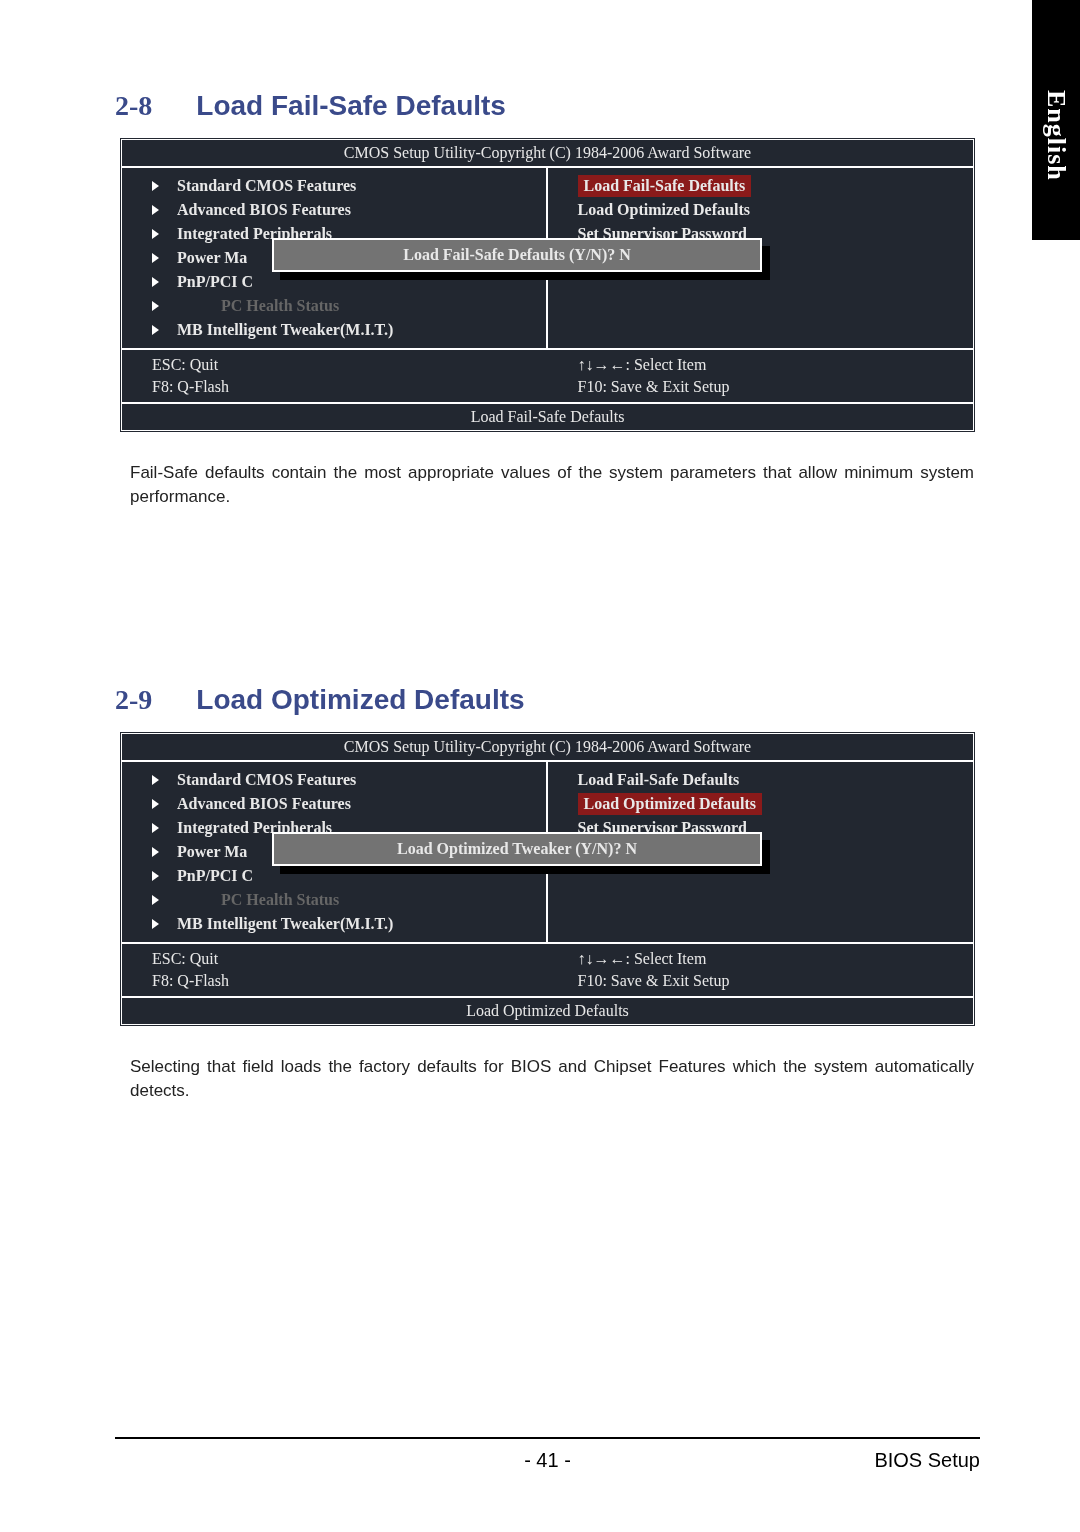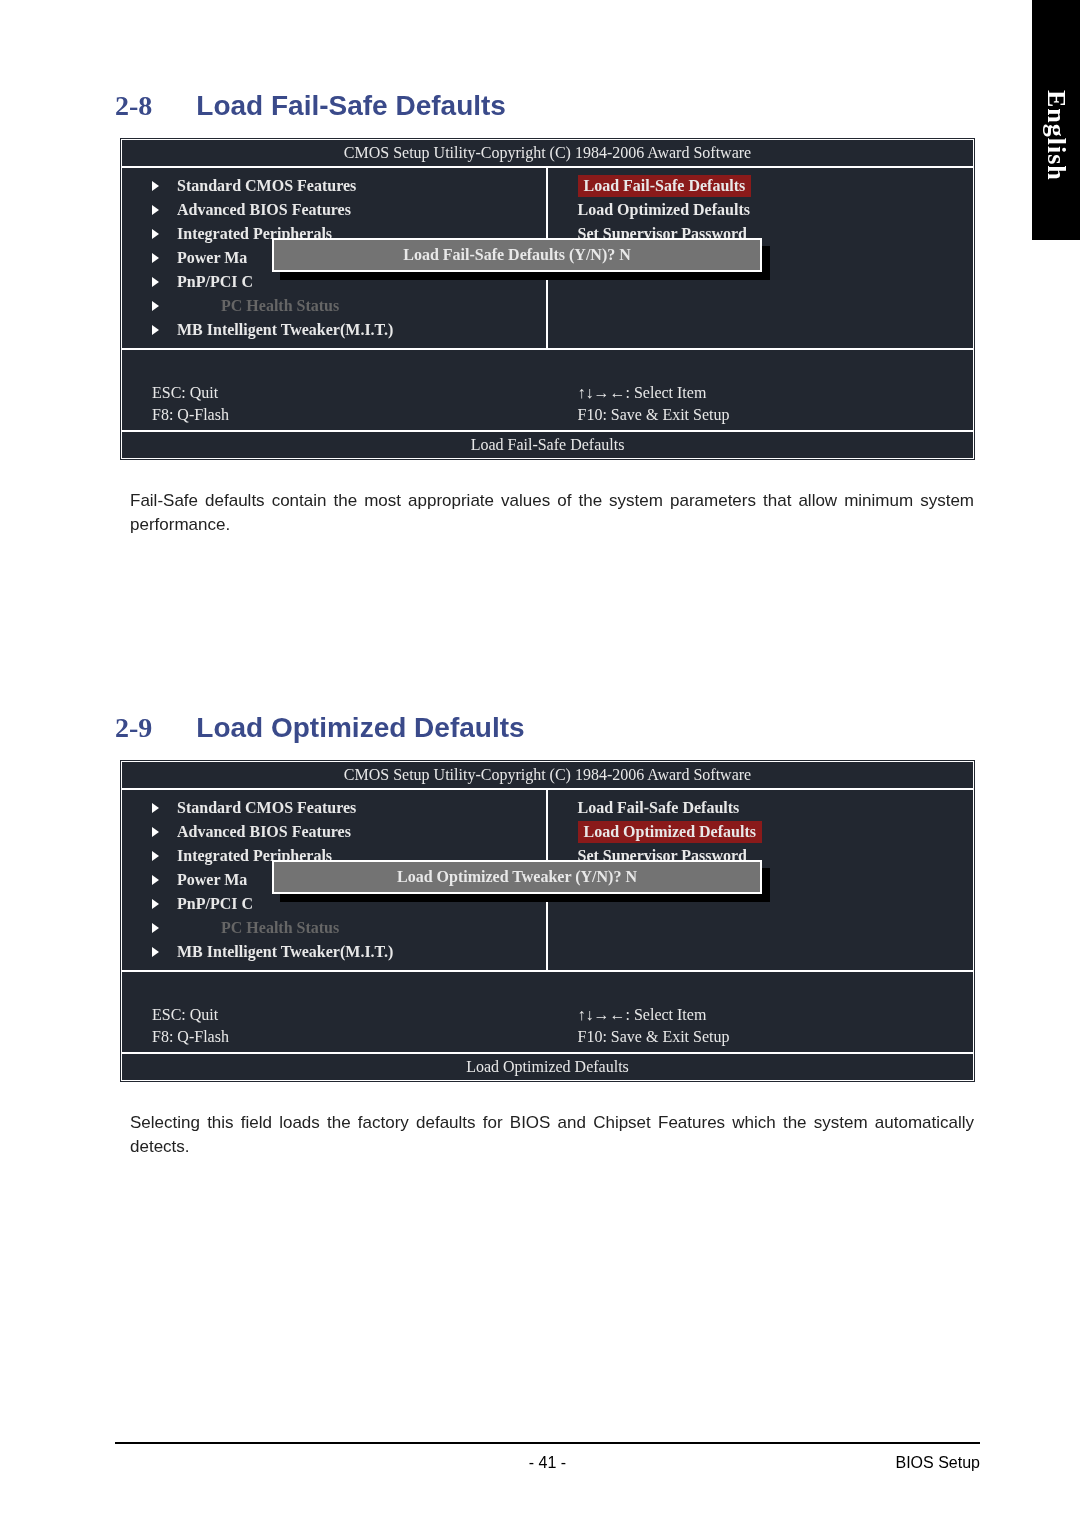--- a/index.html
+++ b/index.html
@@ -80,21 +80,20 @@
     }
     .highlight { background: #8a1a1a; padding: 0 6px; display: inline-block; }
     .bios-hints {
       display: flex;
       border-top: 2px solid #fff;
     }
     .bios-hint-col {
       width: 50%;
       padding: 4px 30px;
       line-height: 22px;
-      margin-top: 28px;
     }
     .bios-footer {
       border-top: 2px solid #fff;
       text-align: center;
       padding: 4px;
     }
     .dialog {
       position: absolute;
       top: 70px;
       left: 150px;
@@ -121,21 +120,21 @@
     .gap { height: 175px; }
     .page-footer {
       position: absolute;
       bottom: 60px;
       left: 115px;
       right: 100px;
       border-top: 2px solid #000;
       display: flex;
       justify-content: space-between;
       padding-top: 10px;
-      font-size: 16px;
+      font-size: 20px;
     }
     .page-num { position: absolute; left: 50%; transform: translateX(-50%); }
   </style>
 </head>
 <body>
 
 <div class="side-tab">
   <span>English</span>
 </div>
 
@@ -286,21 +285,21 @@
         <div>F8: Q-Flash</div>
       </div>
       <div class="bios-hint-col">
         <div>↑↓→←: Select Item</div>
         <div>F10: Save &amp; Exit Setup</div>
       </div>
     </div>
     <div class="bios-footer">Load Optimized Defaults</div>
   </div>
 
-  <p class="body-text">Selecting this field loads the factory defaults for BIOS and Chipset Features which the system automatically detects.</p>
+  <p class="body-text">Selecting that field loads the factory defaults for BIOS and Chipset Features which the system automatically detects.</p>
 
 </div>
 
 <div class="page-footer">
   <span></span>
   <span class="page-num">- 41 -</span>
   <span>BIOS Setup</span>
 </div>
 
 </body></html>

